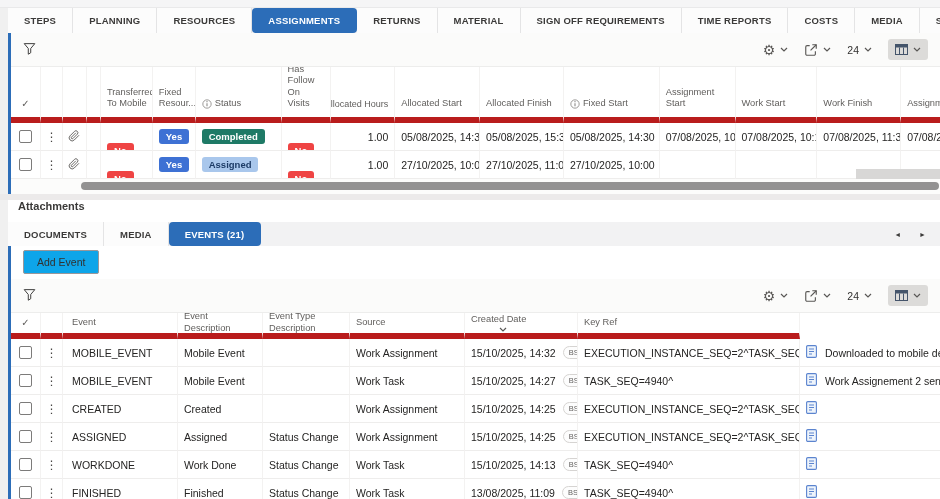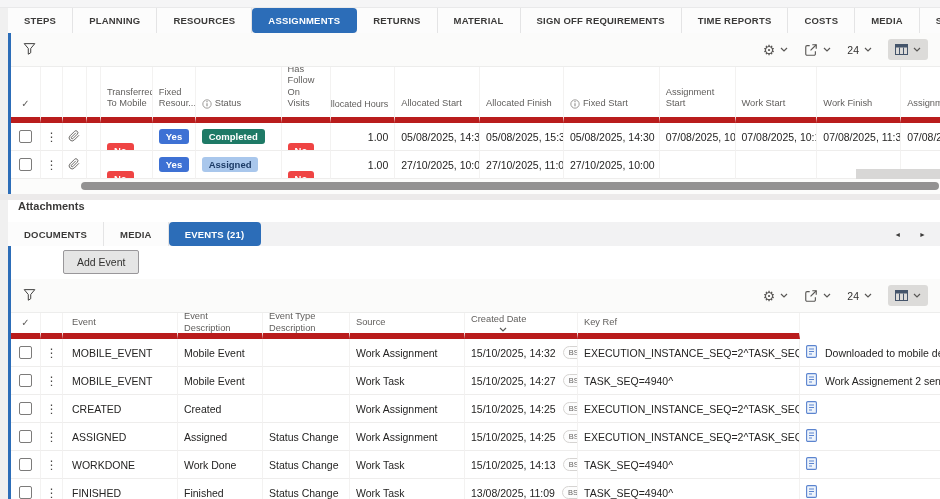--- a/index.html
+++ b/index.html
@@ -74,22 +74,22 @@
                     background:#939292; border-radius:5px; cursor:pointer; }
   .corner-block { position:absolute; right:0; top:136px; width:84px; height:10px; background:#d8d7d6; }
 
   .section-gap { height:6px; background:#eceaea; }
 
   
   .attach-head { margin-left:8px; background:#fff; height:22px; display:flex; padding-left:10px; }
   .attach-title { font-size:11px; font-weight:700; color:#3b3a39; }
   .attach-tabbar { height:24px; }
   .add-row { background:#fff; padding:4px 0 5px 12px; }
-  .btn { display:inline-block; background:#e5e5e5; border:1px solid #99979a; border-radius:2px;
-         padding:5px 13px; font-size:10.5px; color:#323130; cursor:pointer;margin-left:40px; }
+  .btn { display:inline-block; background:#0ea5e9; border:1px solid #99979a; border-radius:2px;
+         padding:5px 13px; font-size:10.5px; color:#323130; cursor:pointer; }
 
   
   .t2 { width:929px; }
   .t2 .c0{width:30px;justify-content:center}.t2 .c1{width:22px;justify-content:center}
   .t2 .c2{width:115px;padding-left:9px}.t2 .c3{width:85px}.t2 .c4{width:87px}
   .t2 .c5{width:115px}.t2 .c6{width:113px}.t2 .c7{width:222px}
   .t2 .c8{width:140px;border-right:none}
   .hd-h2 > div { height:26px; align-items:center; padding-top:0; padding-bottom:0; }
   .row-h2 > div { height:28px; }
   .tz-pill { display:inline-block; border:1px solid #d6d4d2; border-radius:8px; background:#fdfdfd;

